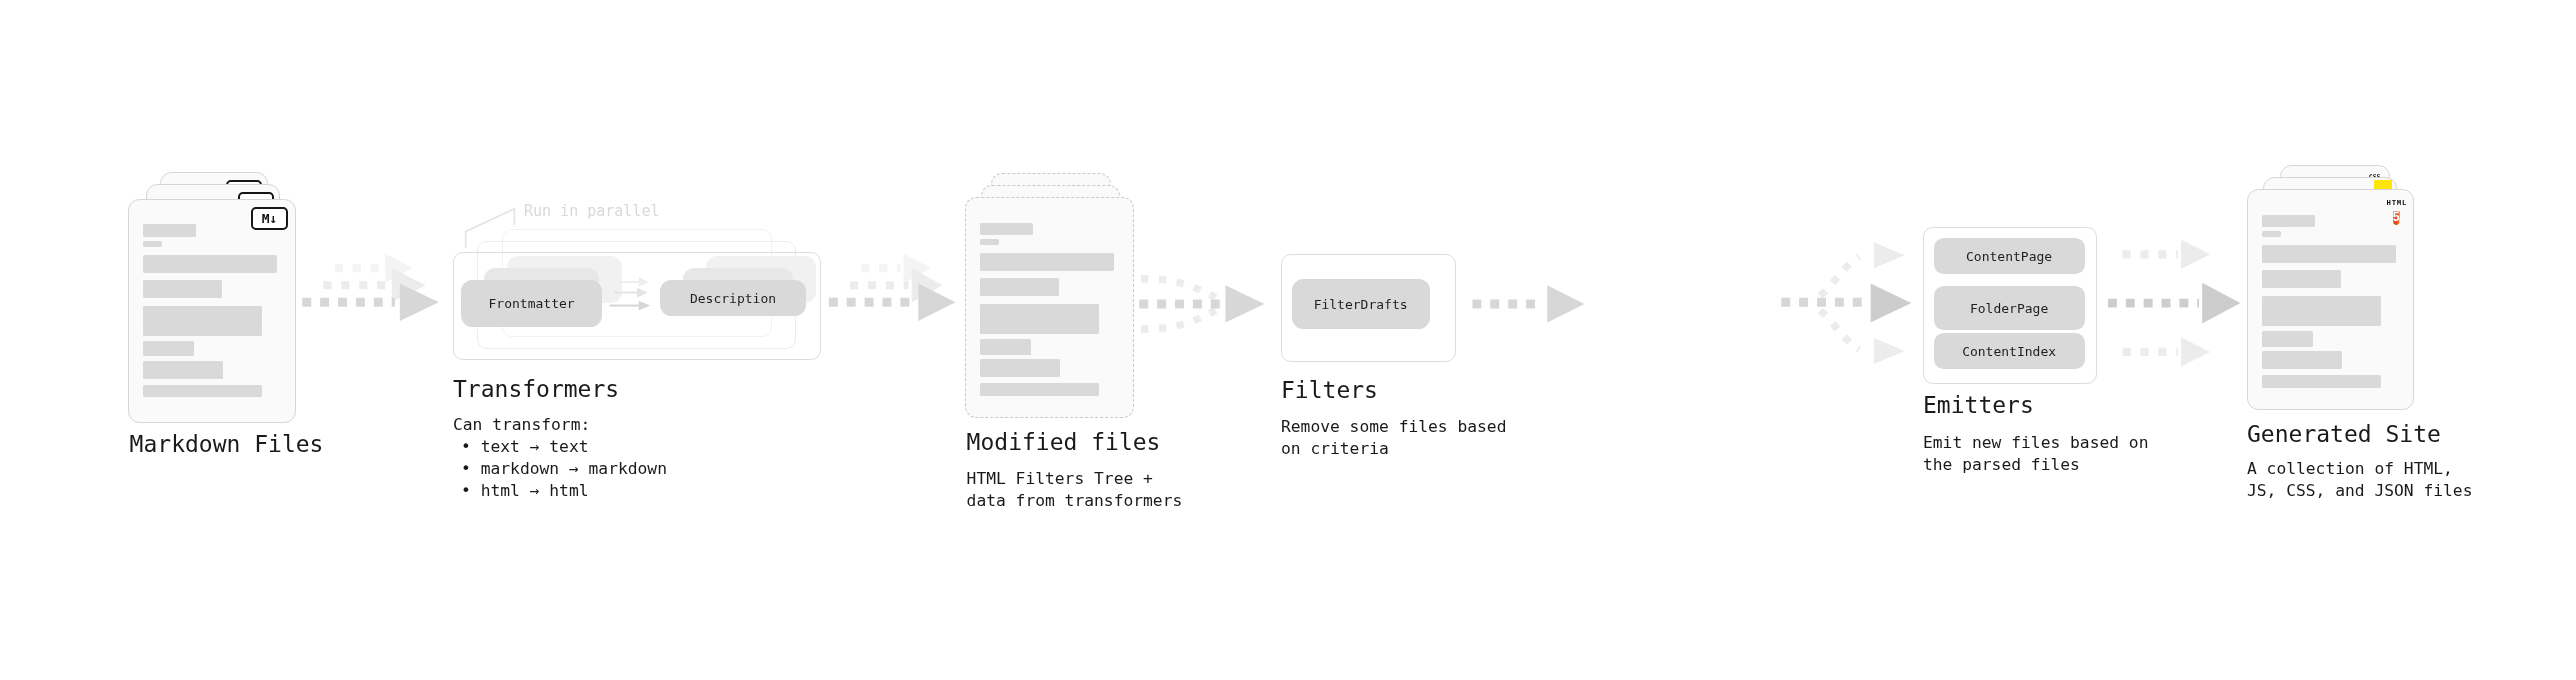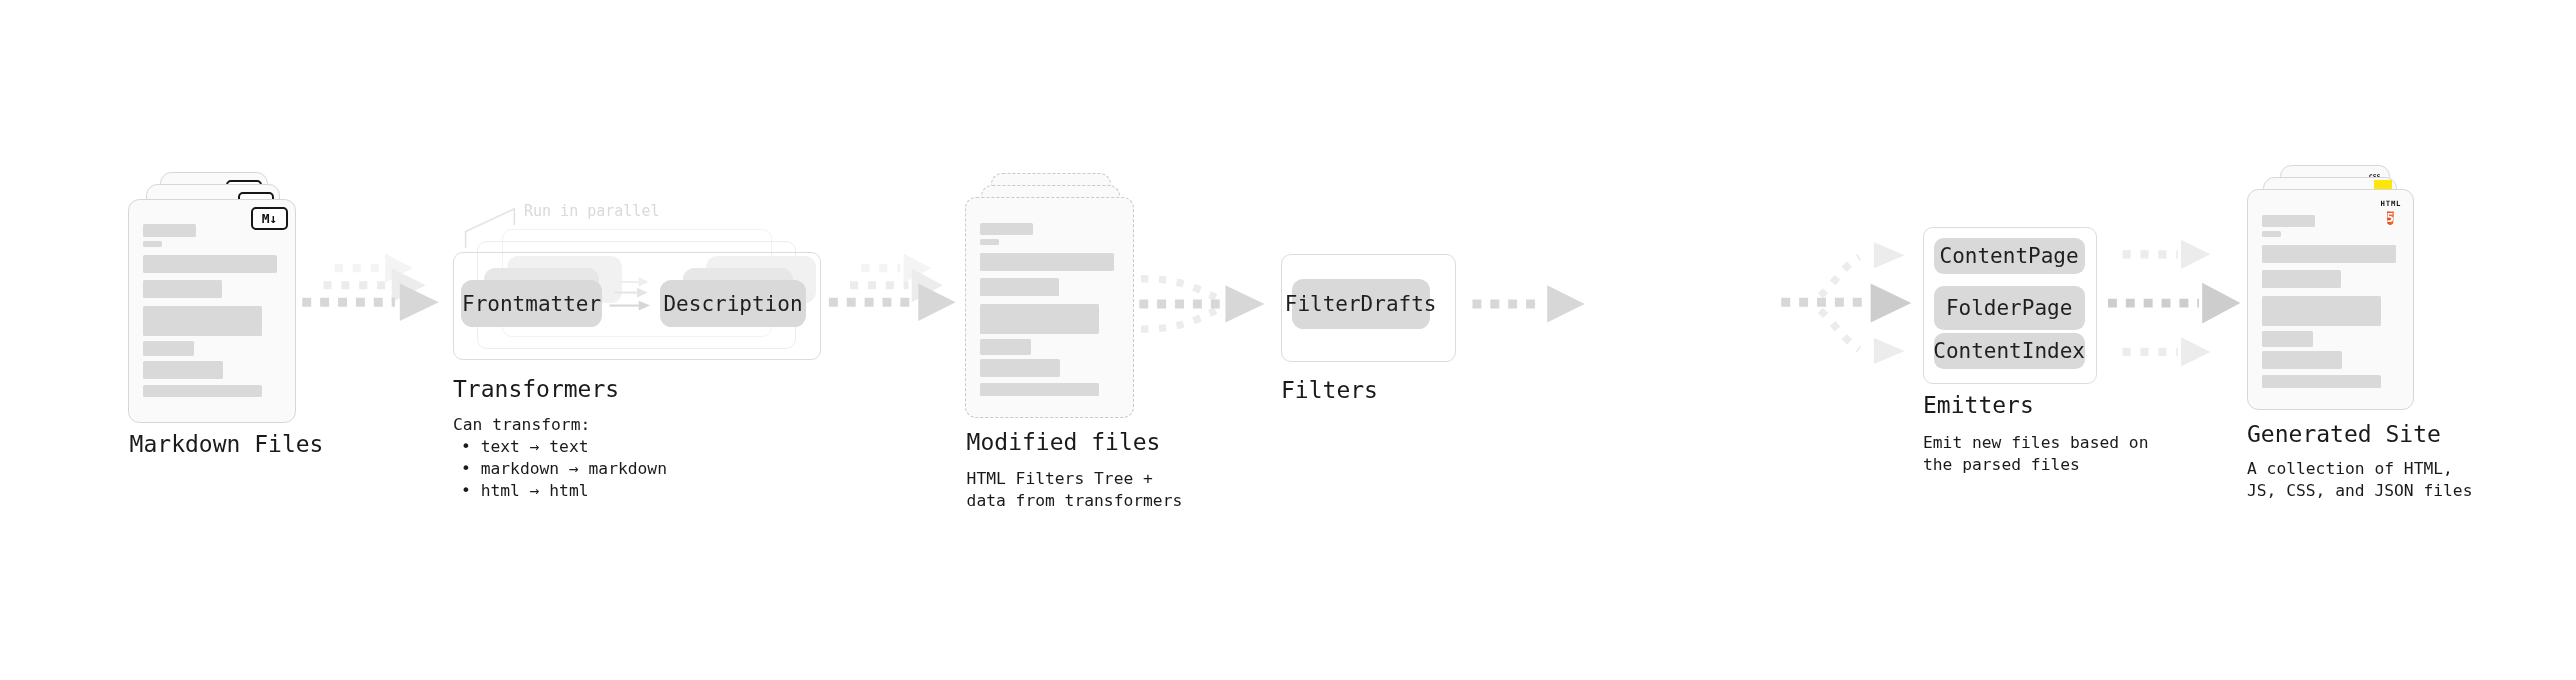--- a/index.html
+++ b/index.html
@@ -19,31 +19,31 @@
   
   .md-badge{position:absolute;top:6.5px;right:7.3px;width:32.5px;height:19.5px;border:2.4px solid #161616;
     border-radius:4.9px;background:#fff;color:#111;font-weight:bold;font-size:13px;line-height:19.5px;text-align:center;}
   .card.echo .md-badge{right:4.9px;}
   
   .box{position:absolute;border:1.6px solid var(--container_border);border-radius:9.8px;}
   .box.echo{border-color:#ececec;}
   .box.echo2{border-color:#f2f2f2;}
   
   .pill{position:absolute;background:var(--pill_bg);border-radius:11.4px;display:flex;align-items:center;
-    justify-content:center;font-size:21px;color:var(--pill_text);white-space:nowrap;text-align:center;}
+    justify-content:center;font-size:13px;color:var(--pill_text);white-space:nowrap;text-align:center;}
   .pill.echo{background:var(--pill_echo);}
   .pill.echo2{background:var(--pill_echo2);}
   .pill.small{border-radius:9.8px;}
   
   .stage-title{position:absolute;font-size:23px;color:var(--label);white-space:nowrap;}
   .stage-details{position:absolute;font-size:16.3px;line-height:22px;color:var(--label);white-space:nowrap;}
   .stage-details .indent{padding-left:8.1px;}
   .annotation{position:absolute;font-size:15px;color:var(--annotation);white-space:nowrap;}
   
-  .html5-logo{position:absolute;top:4.1px;right:13px;width:19.5px;text-align:center;}
+  .html5-logo{position:absolute;top:4.1px;right:7px;width:19.5px;text-align:center;font-family:Liberation Mono, monospace;}
   .html5-logo .word{font-size:7.3px;font-weight:bold;color:#111;letter-spacing:0.8px;line-height:7.3px;}
   .html5-logo .shield{width:18.7px;height:21px;margin:0.8px auto 0;
     background:linear-gradient(90deg,var(--html5_orange) 50%,var(--html5_orange_light) 50%);
     clip-path:polygon(0 0,100% 0,90% 86%,50% 100%,10% 86%);
     color:#fff;font-size:12.2px;font-weight:bold;line-height:19.5px;text-align:center;}
   .js-badge{position:absolute;top:1.6px;right:4.1px;width:18.7px;height:9px;background:var(--js_yellow);}
   .css-badge{position:absolute;top:0.8px;right:4.9px;width:18px;text-align:center;}
   .css-badge .word{font-size:6.5px;font-weight:bold;color:#111;line-height:6.5px;}
   .css-badge .bar{width:14.6px;height:2.4px;margin:0.8px auto 0;background:var(--css_blue);}
   
@@ -87,21 +87,21 @@
   <div class="stage" style="left:453px;top:195px;width:423px;height:309px">
     <div class="annotation" style="left:71px;top:6.5px">Run in parallel</div>
     <div class="box echo2" style="left:49px;top:34px;width:268px;height:106px"></div>
     <div class="box echo" style="left:24.4px;top:46px;width:317px;height:106px"></div>
     <div class="box" style="left:0;top:57px;width:366px;height:106px"></div>
     <div class="pill echo2" style="left:54px;top:61px;width:115px;height:47px"></div>
     <div class="pill echo" style="left:31px;top:73px;width:115px;height:47px"></div>
     <div class="pill" style="left:8.1px;top:85px;width:141px;height:47px">Frontmatter</div>
     <div class="pill echo2" style="left:253px;top:61px;width:110px;height:47px"></div>
     <div class="pill echo" style="left:230px;top:73px;width:110px;height:47px"></div>
-    <div class="pill" style="left:207px;top:85px;width:146px;height:47px">Description</div>
+    <div class="pill" style="left:207px;top:85px;width:146px;height:36px">Description</div>
     <div class="stage-title" style="left:0;top:181px">Transformers</div>
     <div class="stage-details" style="left:0;top:219px">
       <div>Can transform:</div>
       <div class="indent">• text → text</div>
       <div class="indent">• markdown → markdown</div>
       <div class="indent">• html → html</div>
     </div>
   </div>
 
   <div class="stage" style="left:965px;top:173px;width:260px;height:325px">
@@ -121,20 +121,24 @@
     <div class="stage-details" style="left:1.6px;top:295px">
       <div>HTML Filters Tree +</div>
       <div>data from transformers</div>
     </div>
   </div>
 
   <div class="stage" style="left:1281px;top:254px;width:268px;height:228px">
     <div class="box" style="left:0;top:0;width:173px;height:106px"></div>
     <div class="pill" style="left:10.6px;top:25px;width:138px;height:50px">FilterDrafts</div>
     <div class="stage-title" style="left:0;top:123px">Filters</div>
+    <div class="stage-details" style="left:0;top:162px">
+      <div>Remove some files based</div>
+      <div>on criteria</div>
+    </div>
   </div>
 
 
   <div class="stage" style="left:1923px;top:227px;width:268px;height:252px">
     <div class="box" style="left:0;top:0;width:172px;height:155px"></div>
     <div class="pill small" style="left:10.6px;top:11.4px;width:151px;height:36px">ContentPage</div>
     <div class="pill small" style="left:10.6px;top:59px;width:151px;height:44px">FolderPage</div>
     <div class="pill small" style="left:10.6px;top:106px;width:151px;height:36px">ContentIndex</div>
     <div class="stage-title" style="left:0;top:165px">Emitters</div>
     <div class="stage-details" style="left:0;top:205px">

